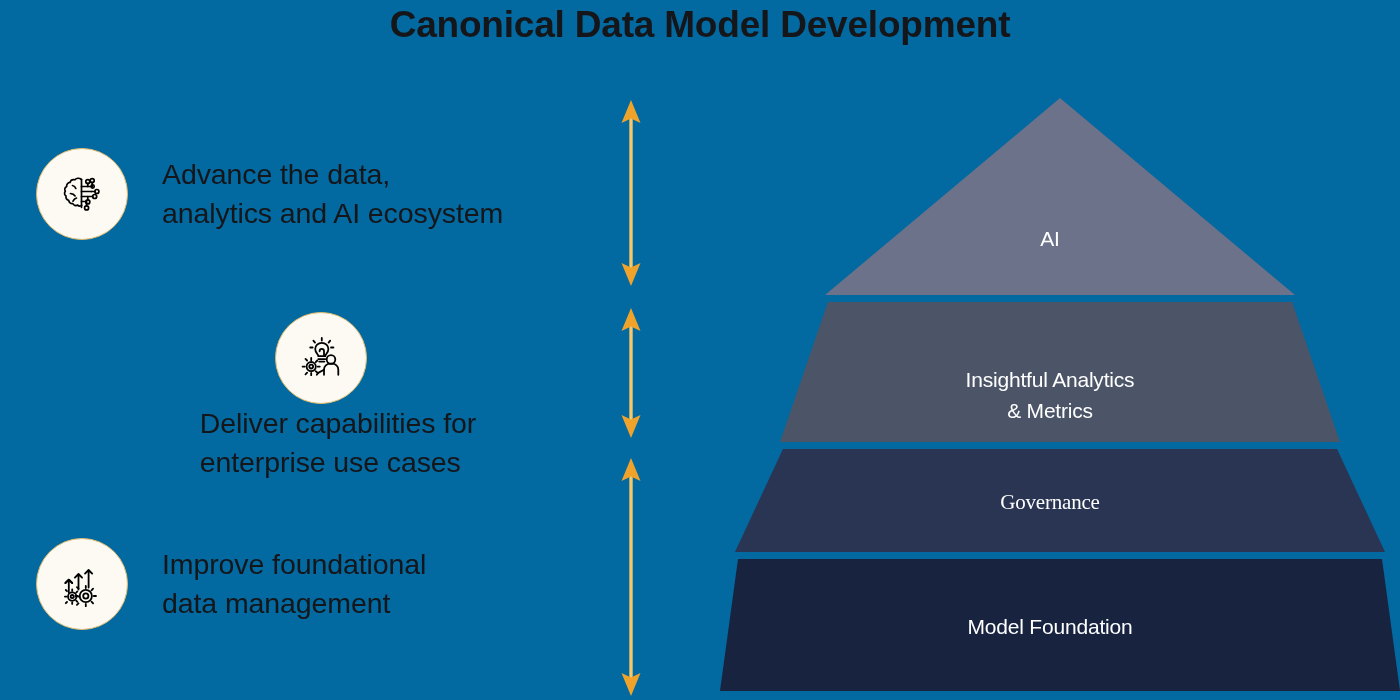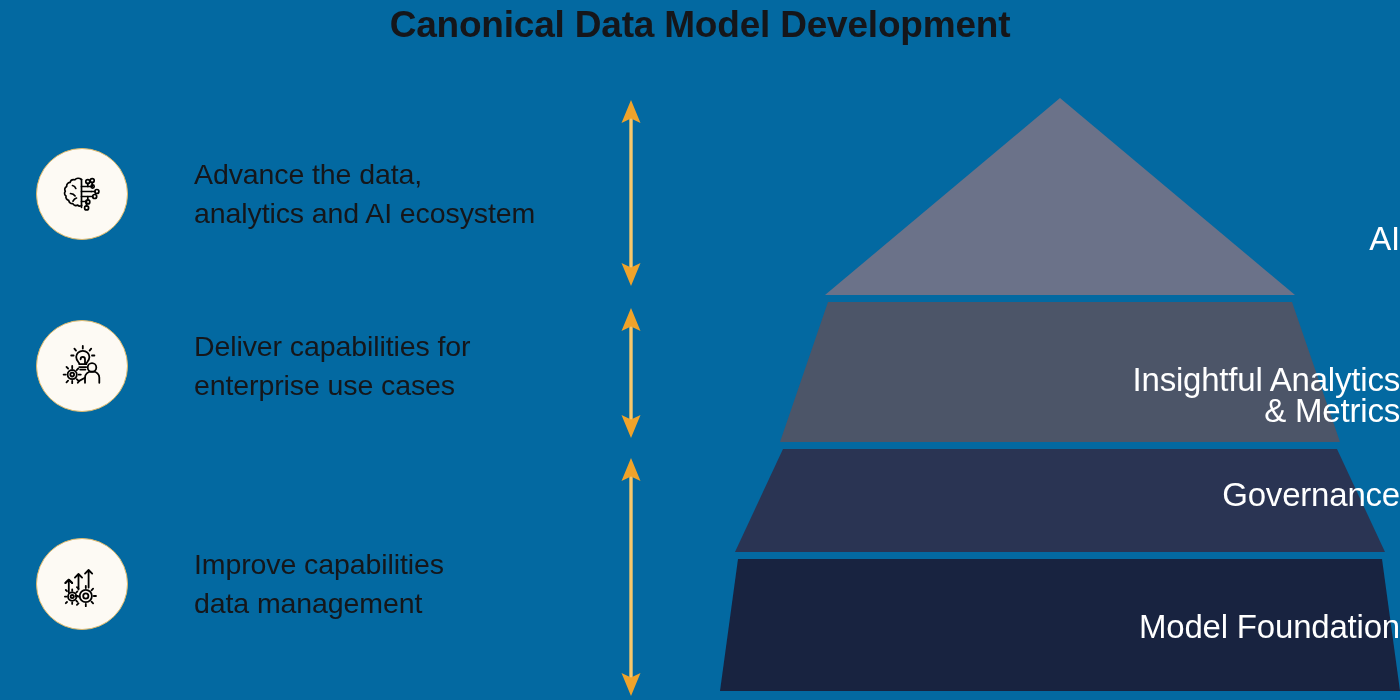--- a/index.html
+++ b/index.html
@@ -34,24 +34,23 @@
     line-height: 46px;
   }
 
   
   .objective {
     position: absolute;
     left: 36px;
     width: 570px;
     display: flex;
     align-items: center;
-    gap: 32px;
   }
   #objective-0 { top: 148px; }
-  #objective-1 { top: 320px; }
+  #objective-1 { top: 312px; flex-direction: column; }
   #objective-2 { top: 538px; }
 
   .badge {
     flex: 0 0 auto;
     width: 92px;
     height: 92px;
     border-radius: 50%;
     background: #fdfaf4;
     border: 1.6px solid #ddb96c;
     box-sizing: border-box;
@@ -92,32 +91,32 @@
   #pyramid {
     position: absolute;
     left: 700px;
     top: 90px;
     width: 700px;
     height: 610px;
   }
   #pyramid svg { display: block; }
   .tier-label {
     position: absolute;
-    text-align: right;
+    text-align: center;
     color: #ffffff;
-    font-size: 33px;
+    font-size: 21px;
     line-height: 31px;
     font-weight: 400;
     white-space: pre-line;
     letter-spacing: -0.2px;
     pointer-events: none;
   }
   #tier-label-0 { left: 0;   top: 133px; width: 700px; }
   #tier-label-1 { left: 0;   top: 274px; width: 700px; }
-  #tier-label-2 { left: 0;   top: 389px; width: 700px; }
+  #tier-label-2 { left: 0;   top: 397px; width: 700px; font-family: Liberation Serif, serif; }
   #tier-label-3 { left: 0;   top: 521px; width: 700px; }
 </style>
 </head>
 <body>
 
 <div id="stage">
 
   <div id="page-title">Canonical Data Model Development</div>
 
   <div class="objective" id="objective-0">
@@ -195,21 +194,21 @@
           <circle cx="18.2" cy="40.6" r="4.2"></circle>
           <circle cx="18.2" cy="40.6" r="1.6"></circle>
           <path d="M18.2 34.9v-1.6M18.2 47.9v-1.6M23.9 40.6h1.6M10.9 40.6h1.6M22.2 36.6l1.2-1.2M13 46l-1.2 1.2M22.2 44.6l1.2 1.2M13 35.2l-1.2-1.2"></path>
 
           <circle cx="31.8" cy="40" r="6.1"></circle>
           <circle cx="31.8" cy="40" r="2.6"></circle>
           <path d="M31.8 32v-2.2M31.8 50.2V48M39.8 40H42M21.6 40h2.2M37.5 34.3l1.6-1.6M24.5 47.3l-1.6 1.6M37.5 45.7l1.6 1.6M24.5 32.7l-1.6-1.6"></path>
         </svg>
       </span>
     </div>
-    <div class="objective-text">Improve capabilities
+    <div class="objective-text">Improve foundational
 data management</div>
   </div>
 
   <div id="arrows">
 
     <div class="arrow" id="arrow-0">
       <svg width="54" height="186" viewBox="0 0 54 186">
         <line x1="27" y1="14" x2="27" y2="172" stroke="#f7c86a" stroke-width="3.4"></line>
         <polygon points="27,0 36.5,23 27,18.5 17.5,23" fill="#f0a32a"></polygon>
         <polygon points="27,186 36.5,163 27,167.5 17.5,163" fill="#f0a32a"></polygon>

